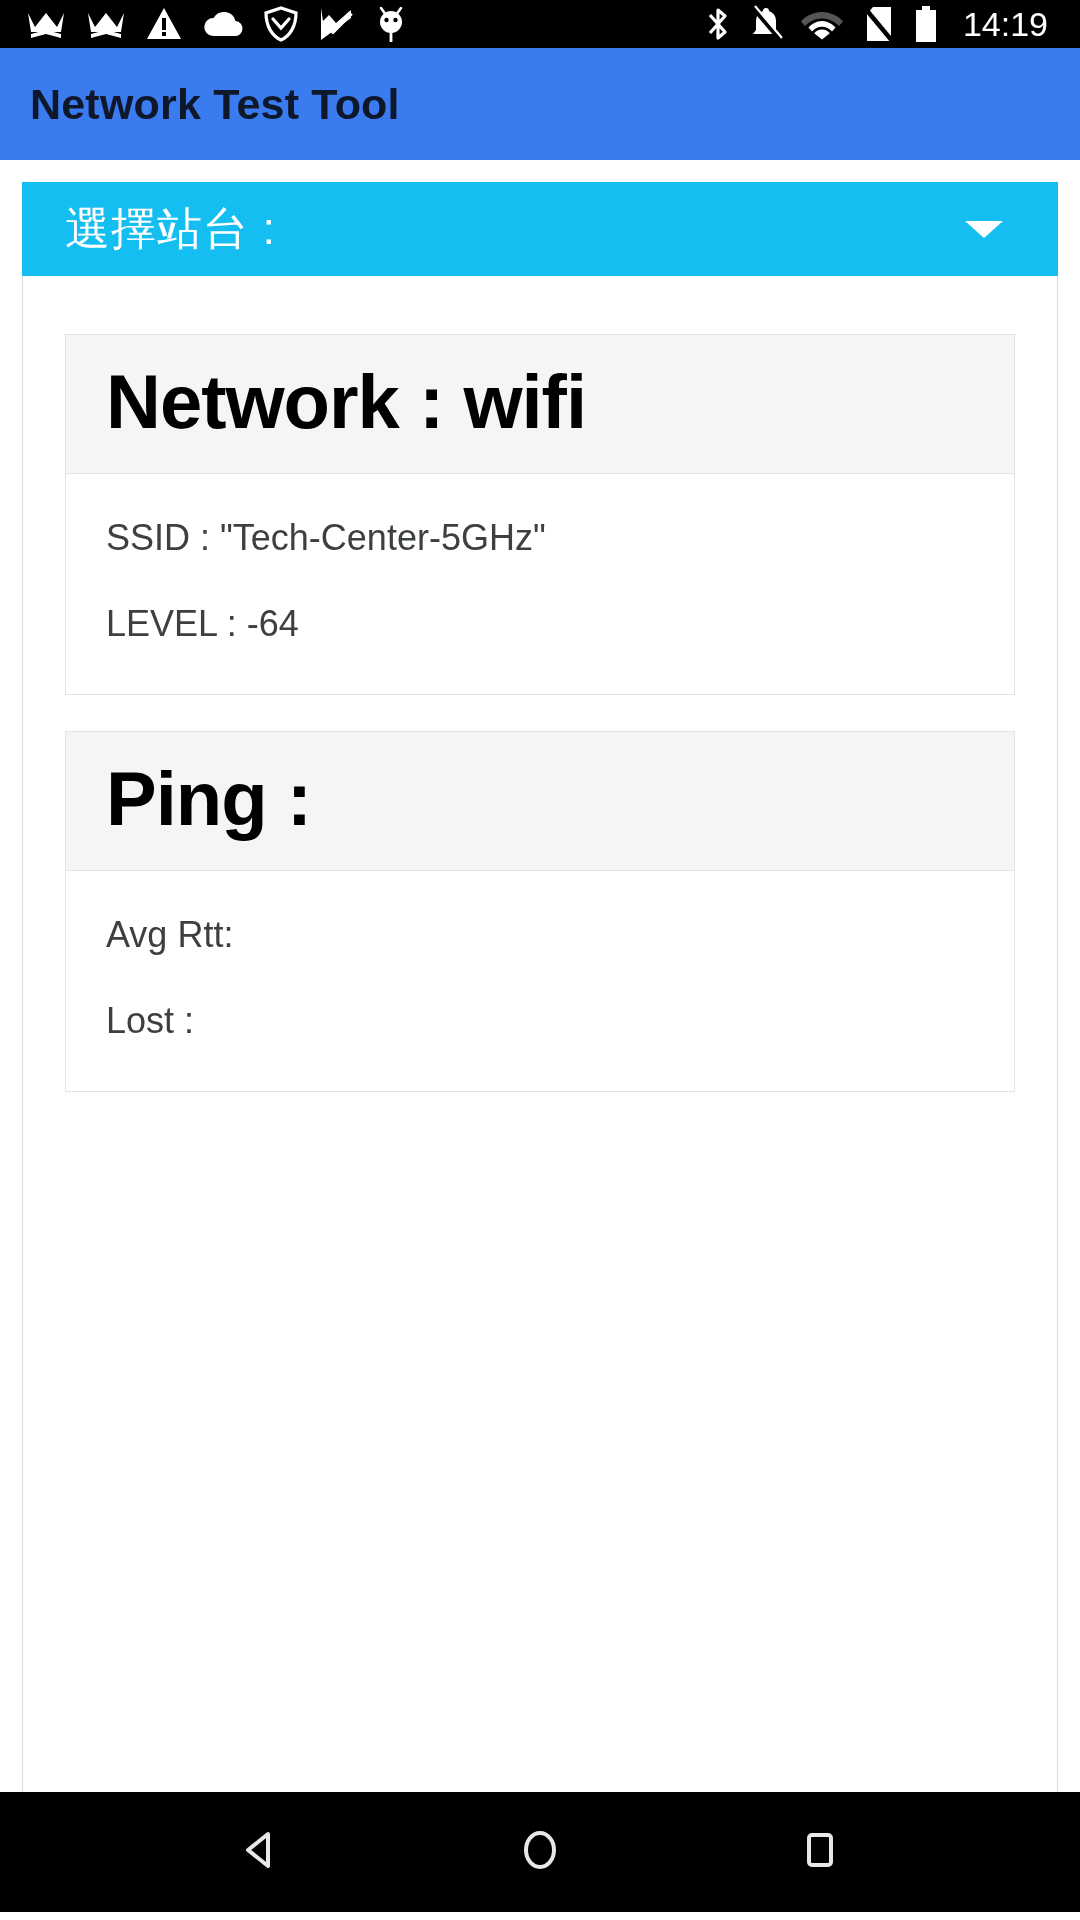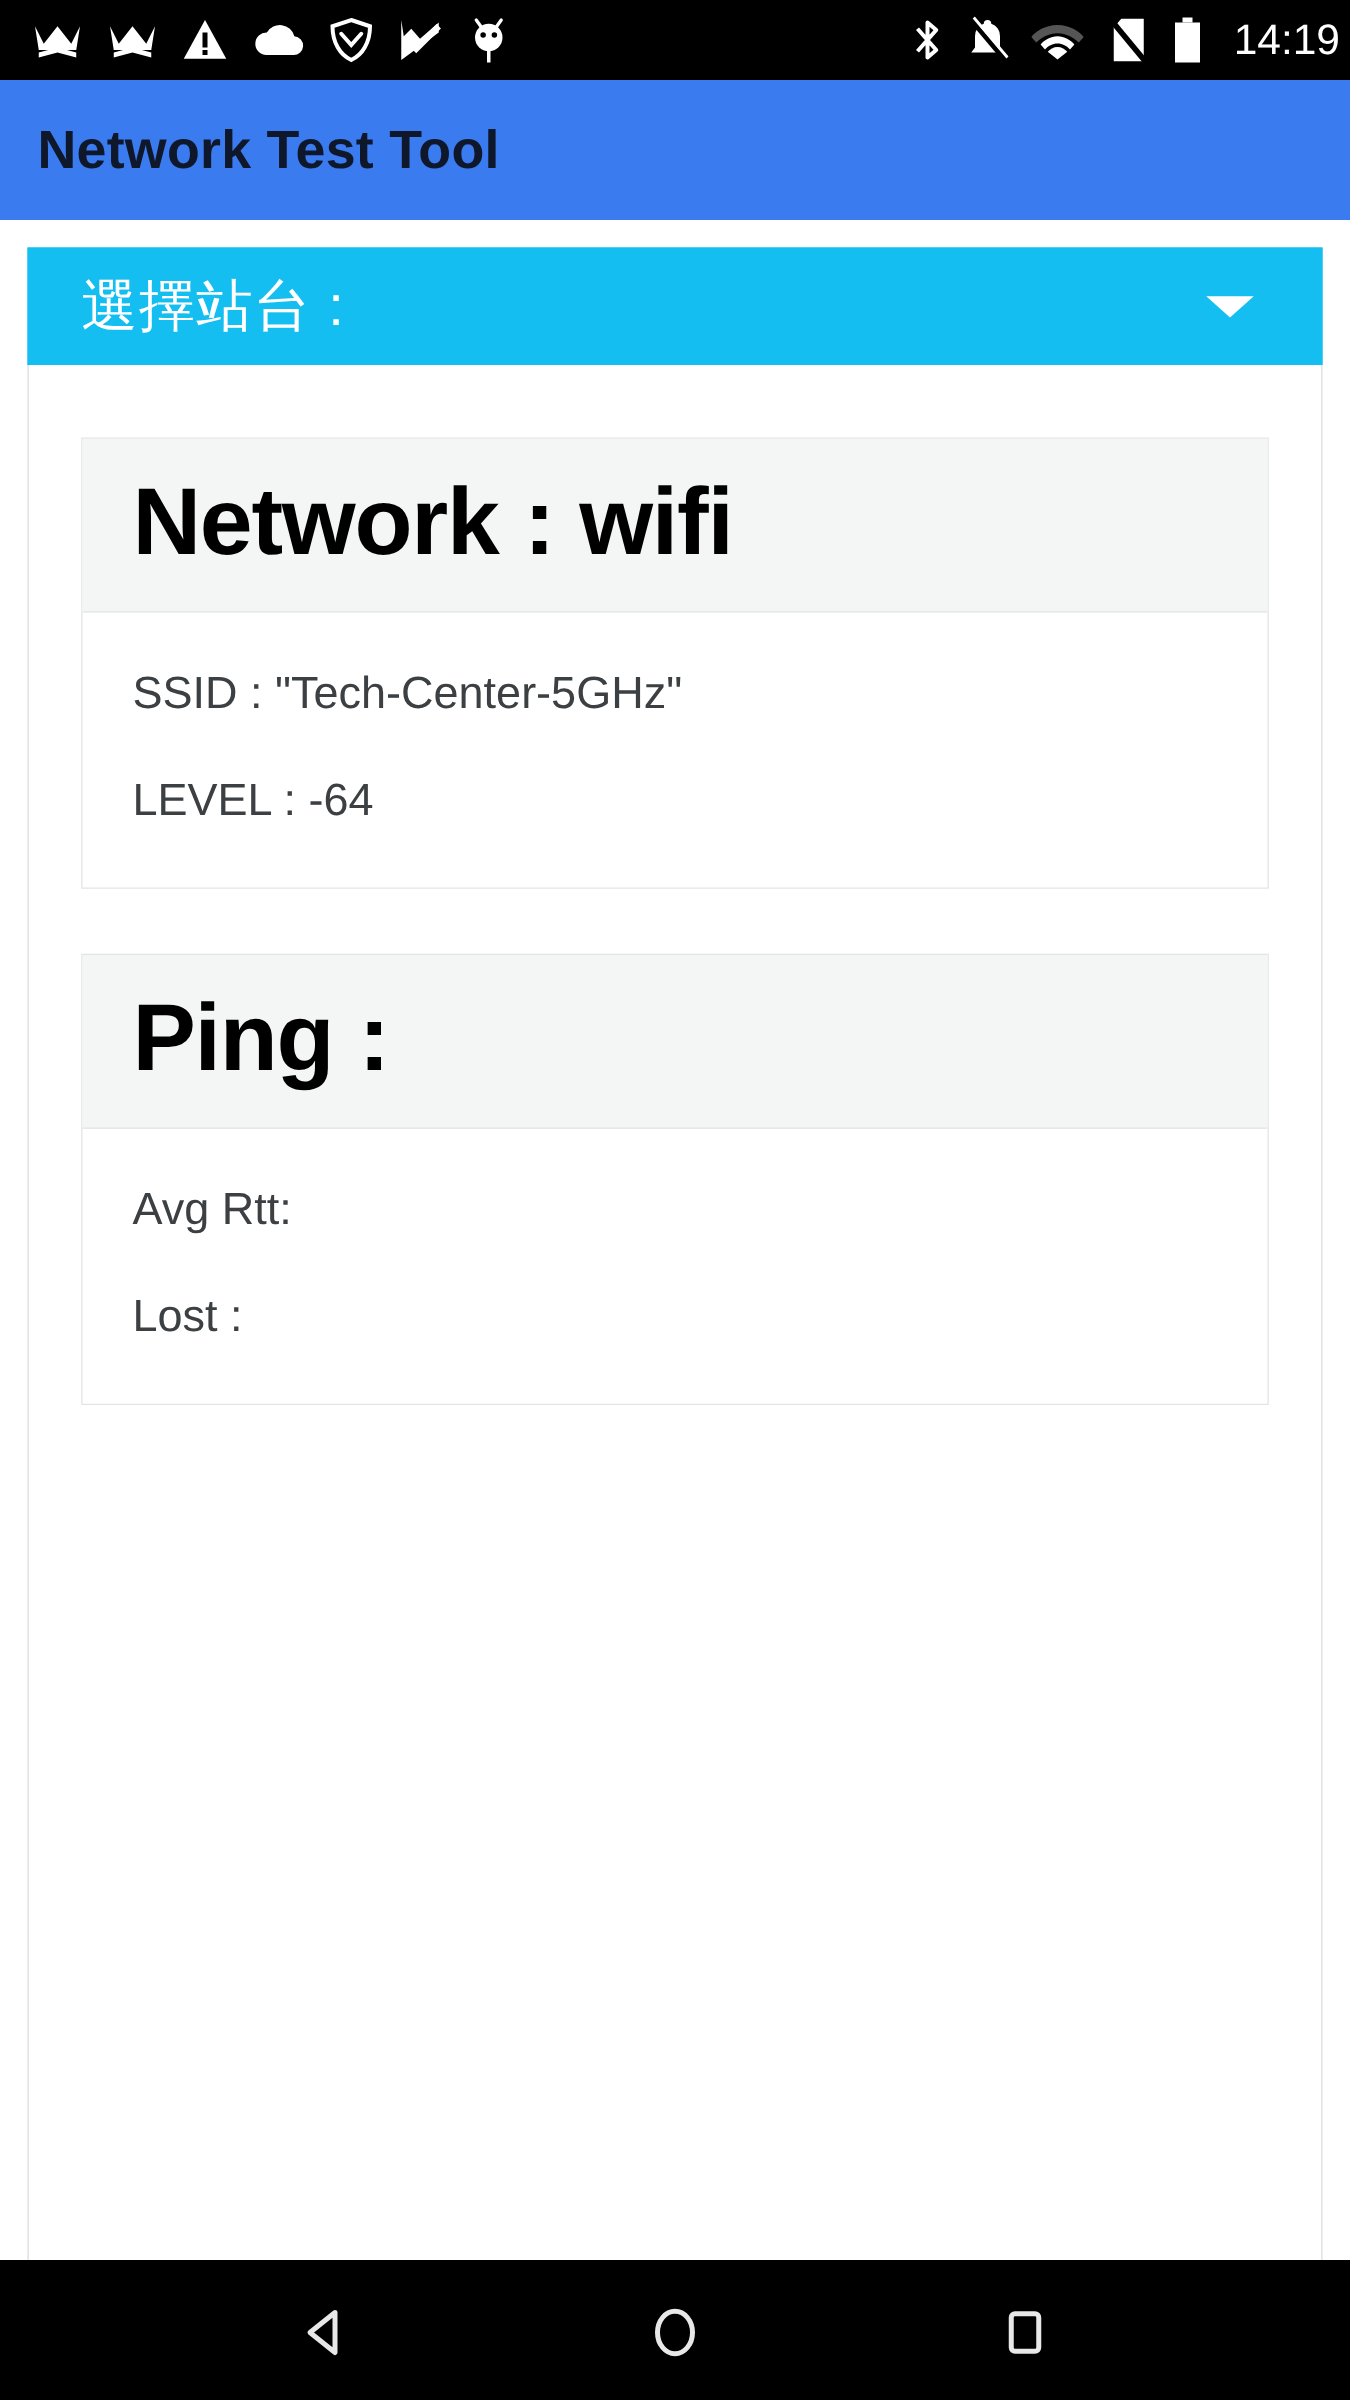--- a/index.html
+++ b/index.html
@@ -10,25 +10,25 @@
   body {
     width: 1080px;
     height: 1920px;
     overflow: hidden;
     font-family: "Liberation Sans", sans-serif;
     -webkit-font-smoothing: antialiased;
   }
 
   
   .status-bar {
-    height: 64px;
+    height: 48px;
     background: #000000;
     display: flex;
     align-items: center;
-    padding: 0 8px 0 26px;
+    padding: 0 32px 0 26px;
     box-sizing: border-box;
   }
   .status-left {
     display: flex;
     align-items: center;
     gap: 20px;
     flex: 0 0 auto;
   }
   .status-spacer { flex: 1 1 auto; }
   .status-right {
@@ -110,21 +110,21 @@
   }
 
   
   .panel-inner {
     padding: 58px 42px 0 42px;
     box-sizing: border-box;
   }
   .card {
     border: 1px solid #e2e4e6;
     background: #ffffff;
-    margin-bottom: 52px;
+    margin-bottom: 36px;
   }
   .card-header {
     background: #f4f5f5;
     border-bottom: 1px solid #e2e4e6;
     padding: 26px 40px 30px 40px;
   }
   .card-title {
     font-size: 76px;
     font-weight: bold;
     color: #000000;

